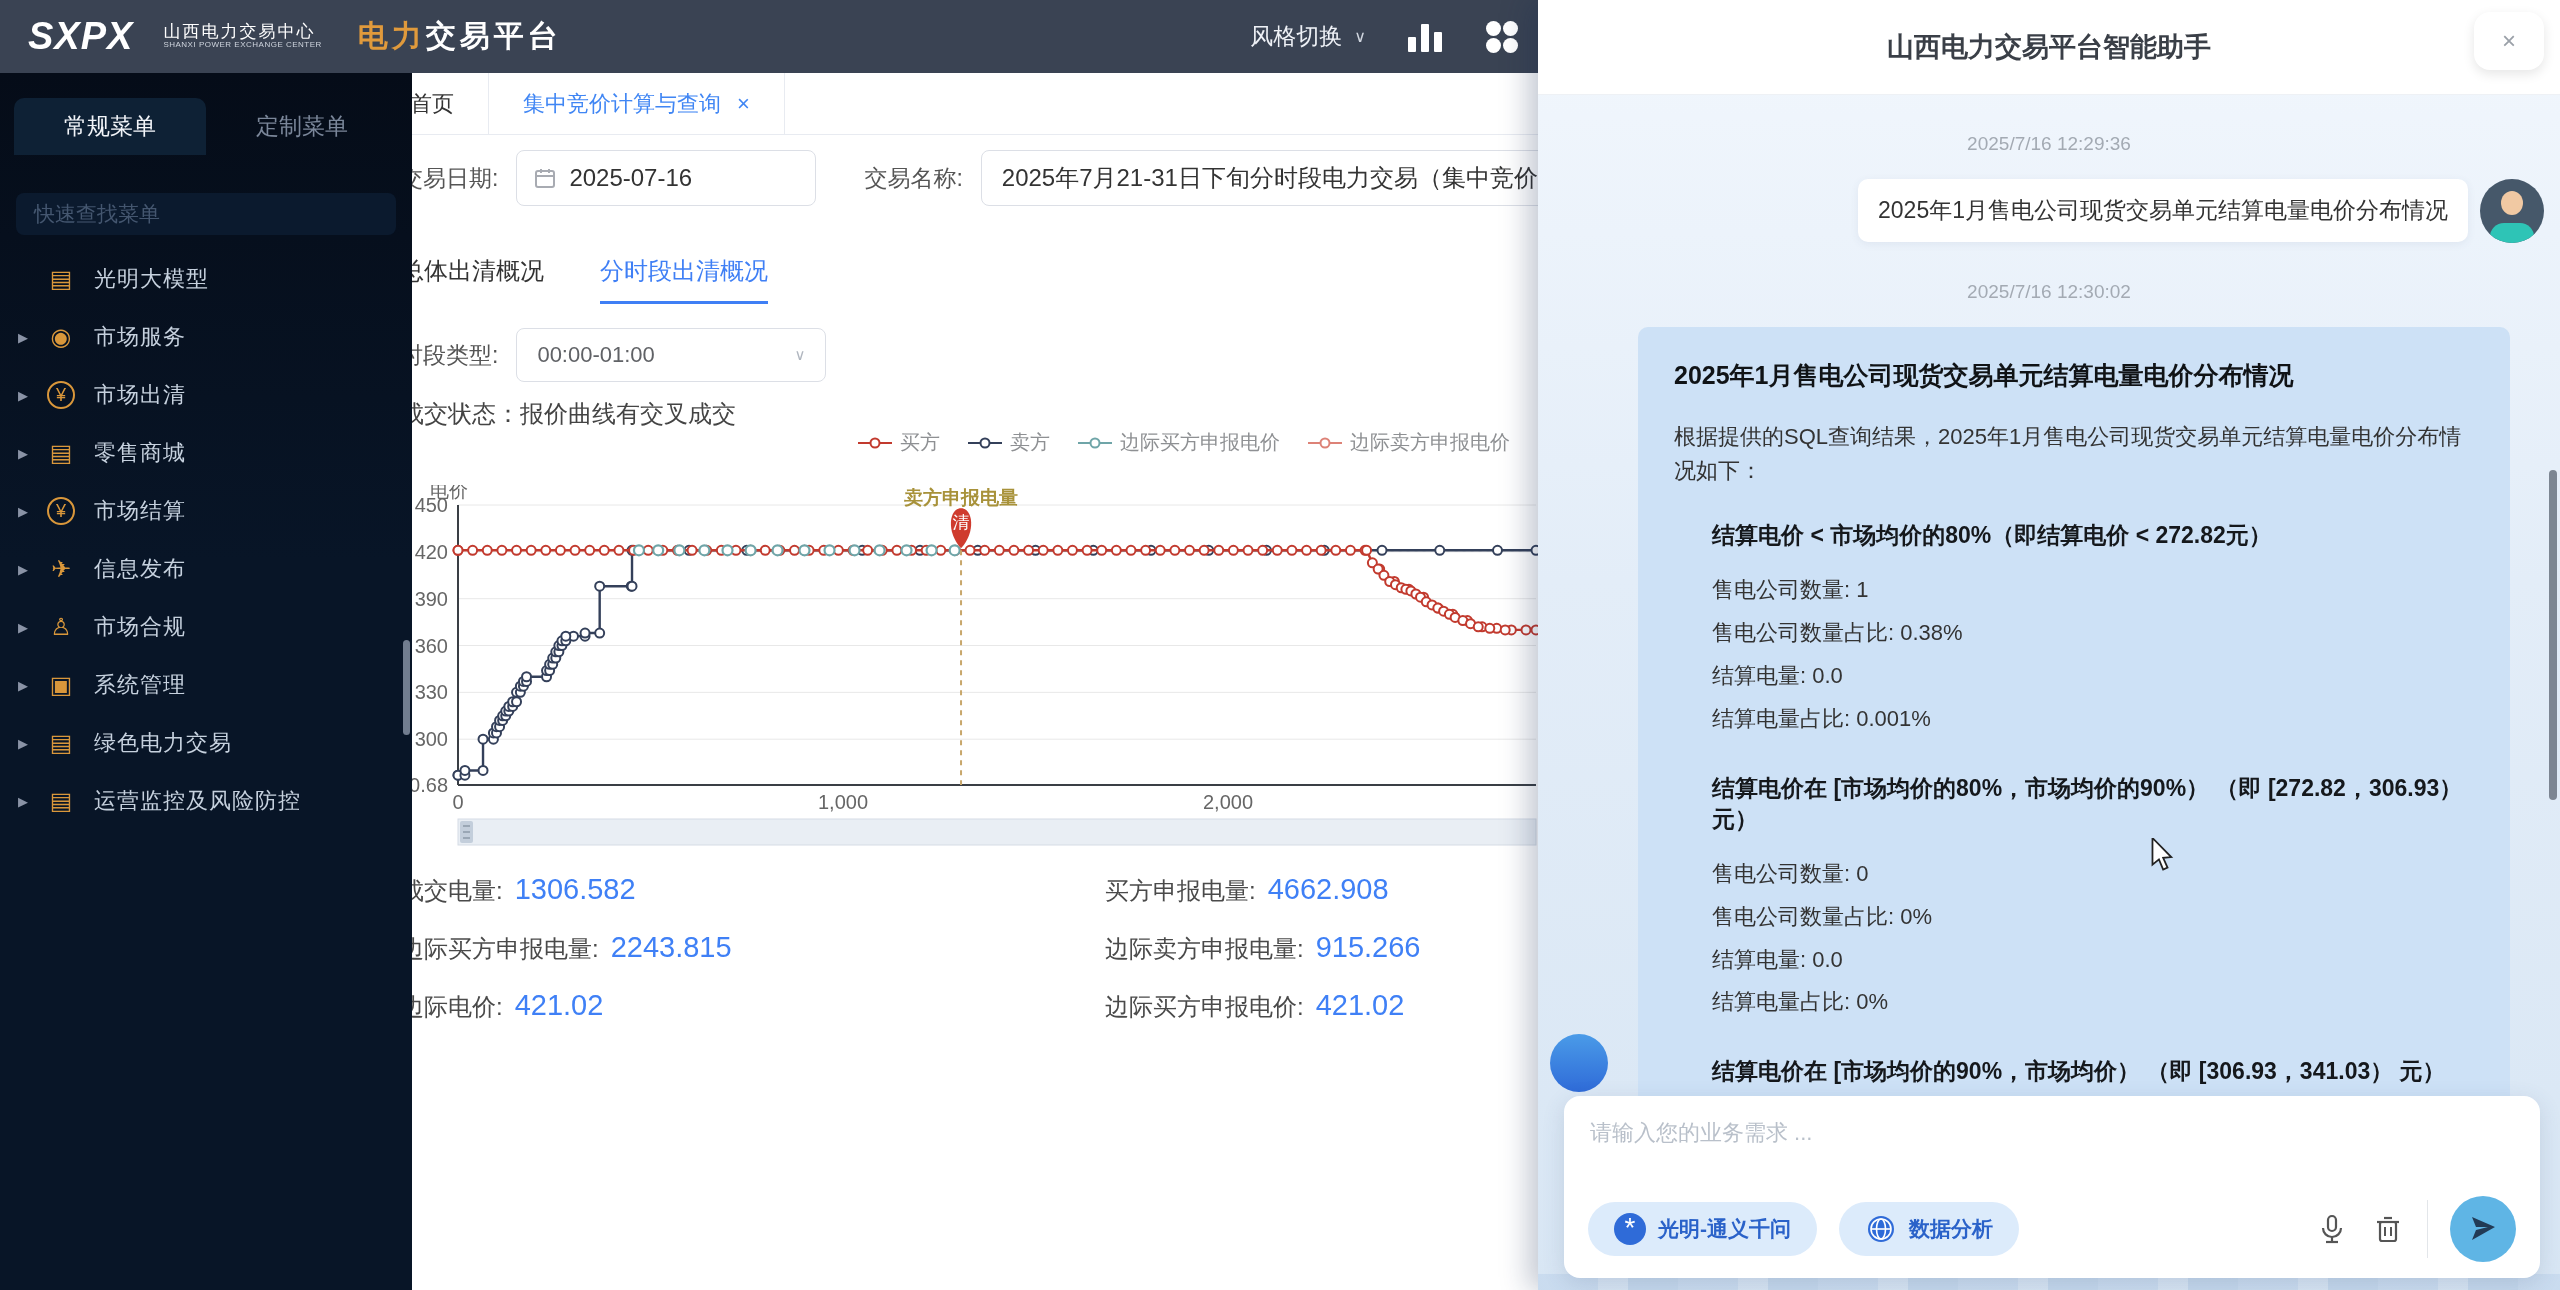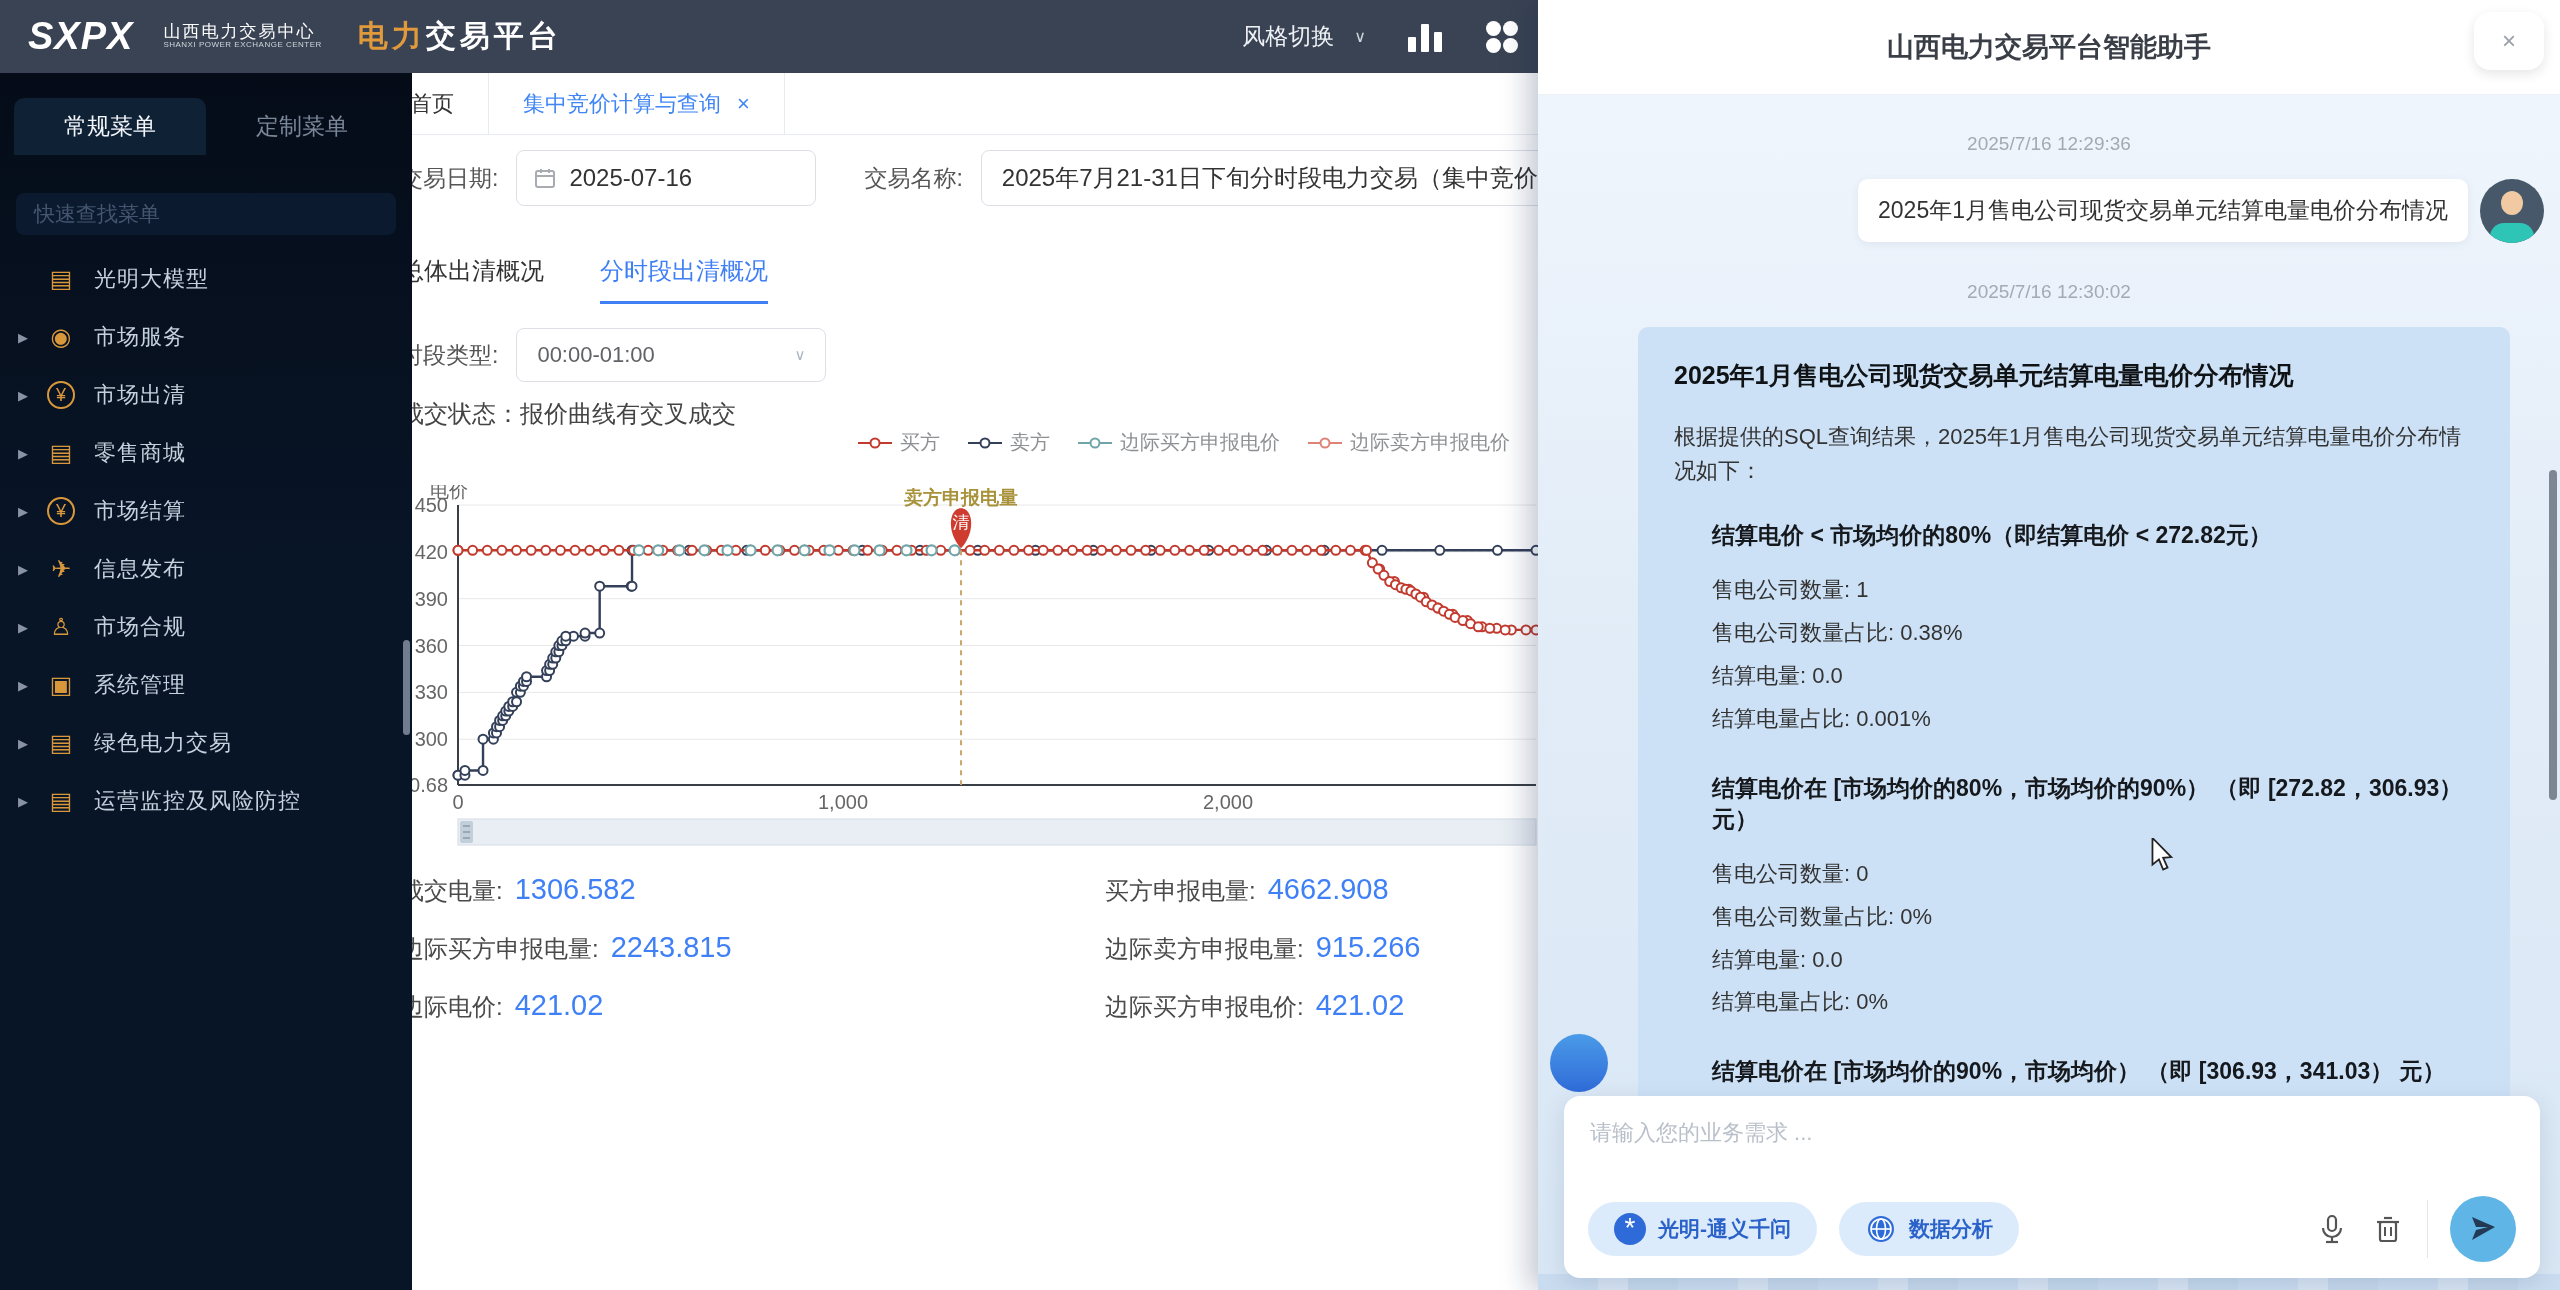--- a/index.html
+++ b/index.html
@@ -9,21 +9,21 @@
   .header { position:absolute; left:0; top:0; width:2560px; height:73px; background:#3a4353; z-index:3; display:flex; align-items:center; }
   .logo-wrap { display:flex; align-items:center; margin-left:28px;gap:16px; }
   .logo-sxpx { color:#fff; font-size:38px; font-weight:bold; font-style:italic; letter-spacing:1px; }
   .org { margin-left:14px; display:flex; flex-direction:column; line-height:1.1; }
   .org-cn { color:#fff; font-size:17px; letter-spacing:2px; }
   .org-en { color:#cfd5de; font-size:8px; letter-spacing:.5px; }
   .product { margin-left:20px; font-size:30px; font-weight:bold; letter-spacing:4px; }
   .product .orange { color:#e09a3c; }
   .product .rest { color:#fff; }
   .hdr-right { position:absolute; right:1040px; top:0; height:73px; display:flex; align-items:center; gap:42px; }
-  .style-switch { color:#eef1f6; font-size:23px; display:flex; align-items:center; gap:20px; cursor:pointer; }
+  .style-switch { color:#eef1f6; font-size:23px; display:flex; align-items:center; gap:12px; cursor:pointer; }
   .chev { font-size:16px; color:#cfd5de; }
   .icon-bars { display:flex; align-items:flex-end; gap:5px; height:30px; }
   .icon-bars i { display:block; width:8px; background:#fff; border-radius:1px; }
   .icon-grid { width:36px; height:36px; position:relative; }
   .icon-grid i { position:absolute; width:15px; height:15px; border-radius:50%; background:#fff; }
 
   
   .sidebar { position:absolute; left:0; top:73px; width:412px; bottom:0; background:linear-gradient(180deg,#050c18 0%,#081527 40%,#081527 100%); z-index:2; }
   .side-tabs { position:absolute; left:14px; right:14px; top:25px; height:57px; display:flex; }
   .side-tab { flex:1; display:flex; align-items:center; justify-content:center; font-size:23px; color:#7a8699; cursor:pointer; }

